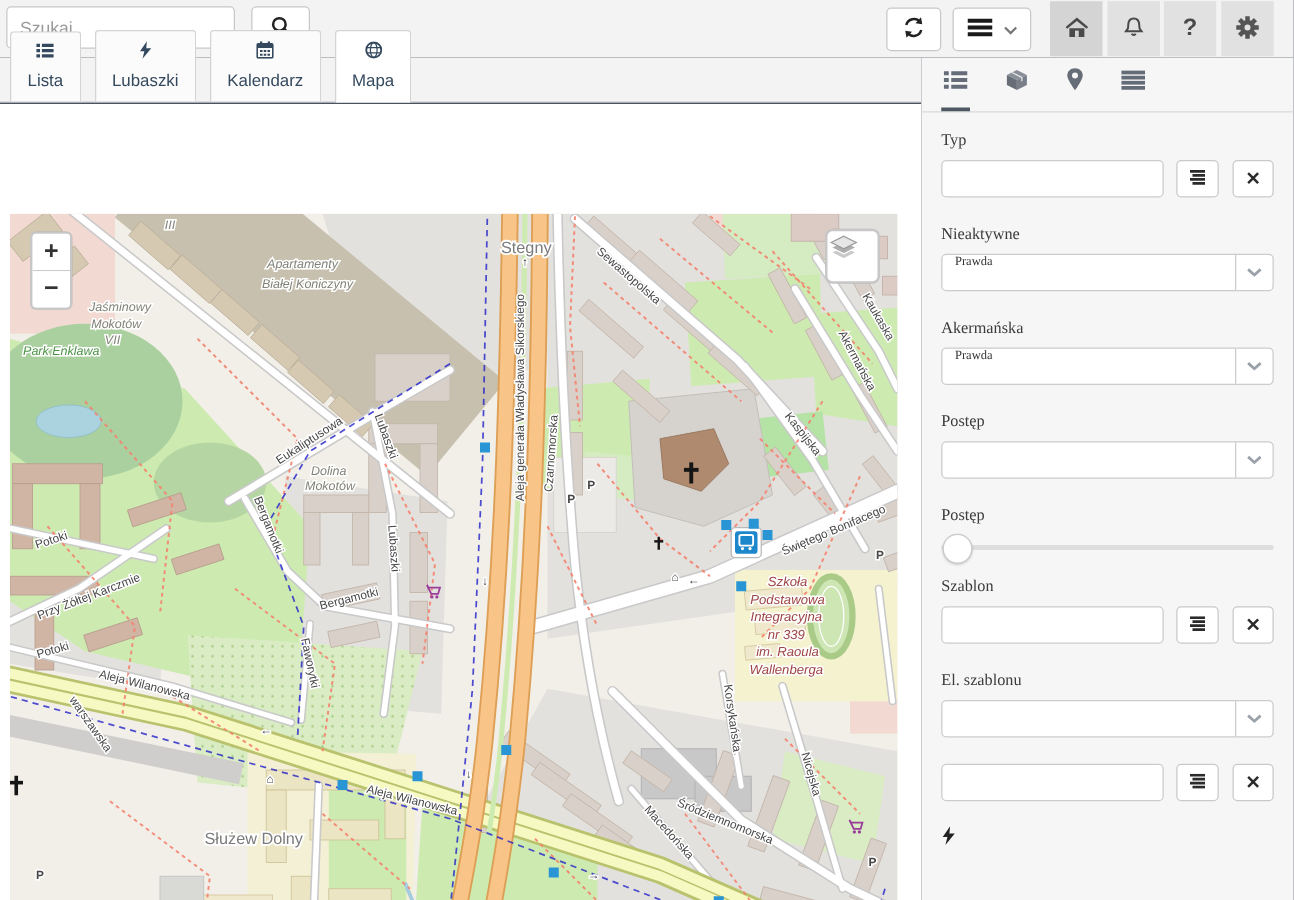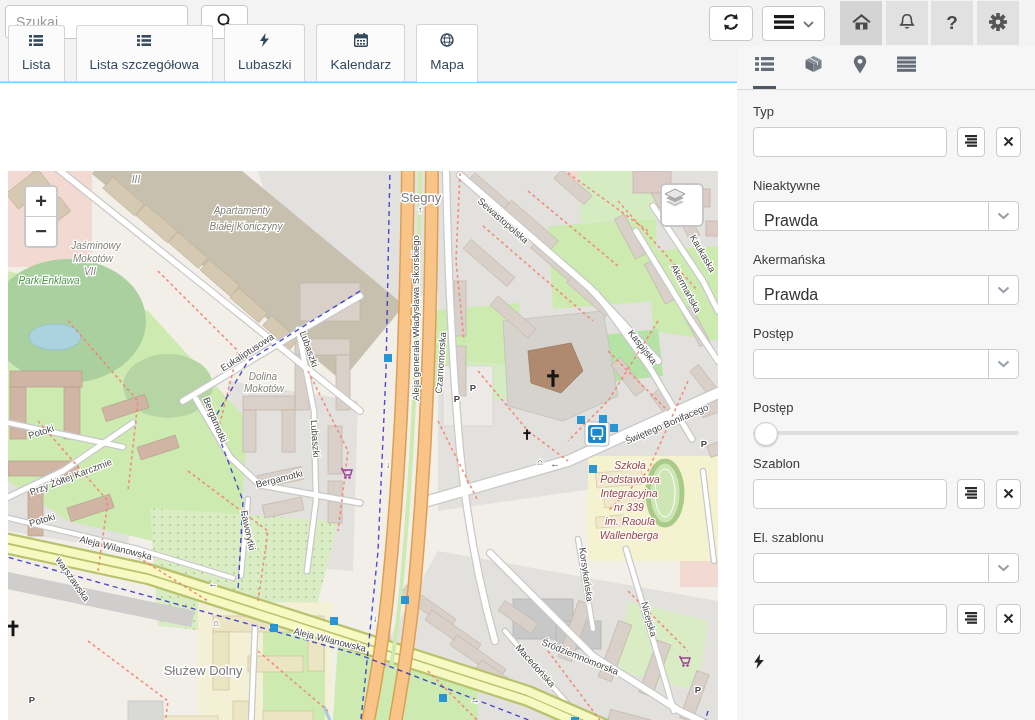--- a/index.html
+++ b/index.html
@@ -1,17 +1,17 @@
 <!DOCTYPE html>
 <html><head>
 <meta charset="utf-8">
 <style>
   html,body{margin:0;padding:0;}
   body{width:1035px;height:720px;background:#fff;font-family:"Liberation Sans",sans-serif;overflow:hidden;}
-  #app{position:relative;width:1035px;height:720px;background:#7dd3fc;}
+  #app{position:relative;width:1035px;height:720px;background:#0f172a;}
   
   #topbar{position:absolute;left:0;top:0;width:1035px;height:46px;background:#f3f3f3;}
   #search-input{position:absolute;left:5px;top:5px;width:183px;height:34px;box-sizing:border-box;
     border:1px solid #c8c8c8;border-radius:4px;padding:0 10px;font-size:14px;color:#333;background:#fff;outline:none;font-family:inherit;}
   #search-input::placeholder{color:#999;}
   .bar-btn{position:absolute;box-sizing:border-box;background:#fff;border:1px solid #c8c8c8;border-radius:4px;
     display:flex;align-items:center;justify-content:center;cursor:pointer;}
   #search-btn{left:201px;top:5px;width:47px;height:34px;}
   #refresh-btn{left:709px;top:6px;width:44px;height:35px;}
   #menu-btn{left:762px;top:6px;width:63px;height:35px;gap:9px;}
@@ -43,35 +43,35 @@
   .ml-schoolname{font-style:italic;fill:#9e4444;font-size:10.5px;}
   
   #zoomctl{position:absolute;left:16px;top:14px;width:30px;background:#fff;border:2px solid rgba(0,0,0,.22);
     border-radius:5px;overflow:hidden;z-index:10;}
   .zbtn{width:30px;height:29px;display:flex;align-items:center;justify-content:center;font-size:20px;font-weight:bold;
     color:#333;background:#fff;cursor:pointer;}
   #zoom-in{border-bottom:1px solid #ccc;}
   #layersctl{position:absolute;right:14px;top:12px;width:40px;height:40px;background:#fff;border:2px solid rgba(0,0,0,.22);
     border-radius:6px;display:flex;align-items:center;justify-content:center;z-index:10;cursor:pointer;}
   
-  #sidebar{position:absolute;left:737px;top:46px;width:298px;height:674px;background:#f6f6f6;box-sizing:border-box;}
+  #sidebar{position:absolute;left:737px;top:46px;width:298px;height:674px;background:#f6f6f6;box-sizing:border-box;font-family:Liberation Serif, serif;}
   #sb-tabs{height:43px;border-bottom:1px solid #d9d9d9;display:flex;align-items:stretch;padding-left:16px;}
   .sb-tab{display:flex;align-items:center;padding:0 2px;margin-right:26px;cursor:pointer;border-bottom:3px solid transparent;box-sizing:border-box;}
   .sb-tab.active{border-bottom:3px solid #4e5863;}
   .sb-field{margin:21px 16px 0;}
   .sb-field.first{margin-top:14px;}
   .sb-label{font-size:13px;color:#3b3b3b;margin-bottom:8px;}
   .lookup-row{display:flex;}
   .lookup-input{flex:0 0 166px;height:30px;box-sizing:border-box;border:1px solid #ccc;border-radius:4px;background:#fff;
     padding:0 8px;font-size:13px;color:#333;outline:none;font-family:inherit;}
   .sb-btn{width:45px;height:30px;box-sizing:border-box;background:#fff;border:1px solid #c9c9c9;border-radius:4px;
     display:flex;align-items:center;justify-content:center;cursor:pointer;}
   .sb-btn.mid{margin-left:10px;margin-right:11px;}
   .sb-select{position:relative;height:30px;box-sizing:border-box;border:1px solid #ccc;border-radius:4px;background:#fff;
-    display:flex;align-items:flex-end;padding:0 10px;font-size:16px;color:#333;cursor:pointer;}
+    display:flex;align-items:flex-start;padding:0 10px;font-size:10px;color:#333;cursor:pointer;}
   .sb-caret{position:absolute;right:0;top:0;bottom:0;width:29px;border-left:1px solid #ccc;display:flex;
     align-items:center;justify-content:center;}
   .slider-track{position:relative;height:4px;background:#dedede;border-radius:2px;margin-top:16px;margin-bottom:10px;}
   .slider-handle{position:absolute;left:1px;top:50%;width:22px;height:22px;margin-top:-11px;background:#fff;
     border:1px solid #c9c9c9;border-radius:50%;box-shadow:0 1px 2px rgba(0,0,0,.18);cursor:pointer;}
   #sb-section{margin:20px 16px 0;}
   #sb-section-label{font-size:13px;color:#34495e;margin-top:10px;}
 </style>
 </head>
 <body>
@@ -154,33 +154,20 @@
             <g fill="#34495e">
               <rect x="0" y="1" width="3" height="2.6"></rect>
               <rect x="0" y="5.2" width="3" height="2.6"></rect>
               <rect x="0" y="9.4" width="3" height="2.6"></rect>
               <rect x="4.5" y="1" width="9.5" height="2.6"></rect>
               <rect x="4.5" y="5.2" width="9.5" height="2.6"></rect>
               <rect x="4.5" y="9.4" width="9.5" height="2.6"></rect>
             </g>
           </svg></span>
       <span>Lista</span>
-    </div>
-    <div class="tab">
-      <span><svg width="14" height="13" viewBox="0 0 14 13">
-            <g fill="#34495e">
-              <rect x="0" y="1" width="3" height="2.6"></rect>
-              <rect x="0" y="5.2" width="3" height="2.6"></rect>
-              <rect x="0" y="9.4" width="3" height="2.6"></rect>
-              <rect x="4.5" y="1" width="9.5" height="2.6"></rect>
-              <rect x="4.5" y="5.2" width="9.5" height="2.6"></rect>
-              <rect x="4.5" y="9.4" width="9.5" height="2.6"></rect>
-            </g>
-          </svg></span>
-      <span>Lista szczegółowa</span>
     </div>
     <div class="tab">
       <span><svg width="11" height="14" viewBox="0 0 11 14">
             <polygon points="6.5,0 1,8 4.5,8 3,14 10,5.5 6,5.5" fill="#34495e"></polygon>
           </svg></span>
       <span>Lubaszki</span>
     </div>
     <div class="tab">
       <span><svg width="14" height="14" viewBox="0 0 14 14">
             <rect x="0.7" y="2" width="12.6" height="11.3" rx="1" fill="none" stroke="#34495e" stroke-width="1.4"></rect>

